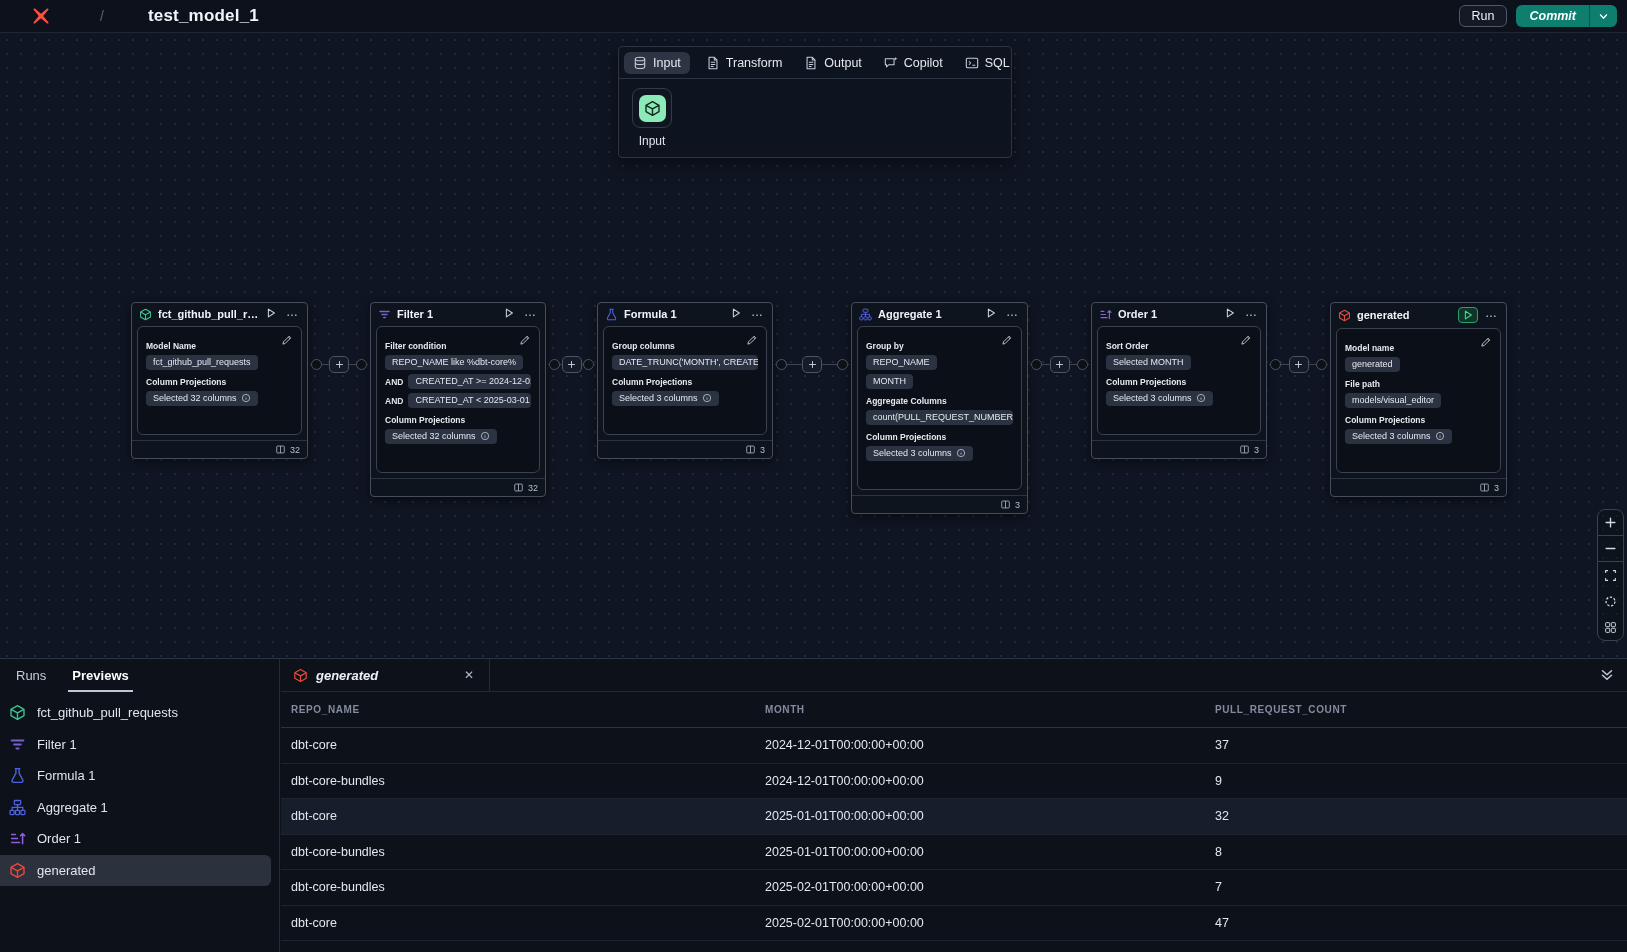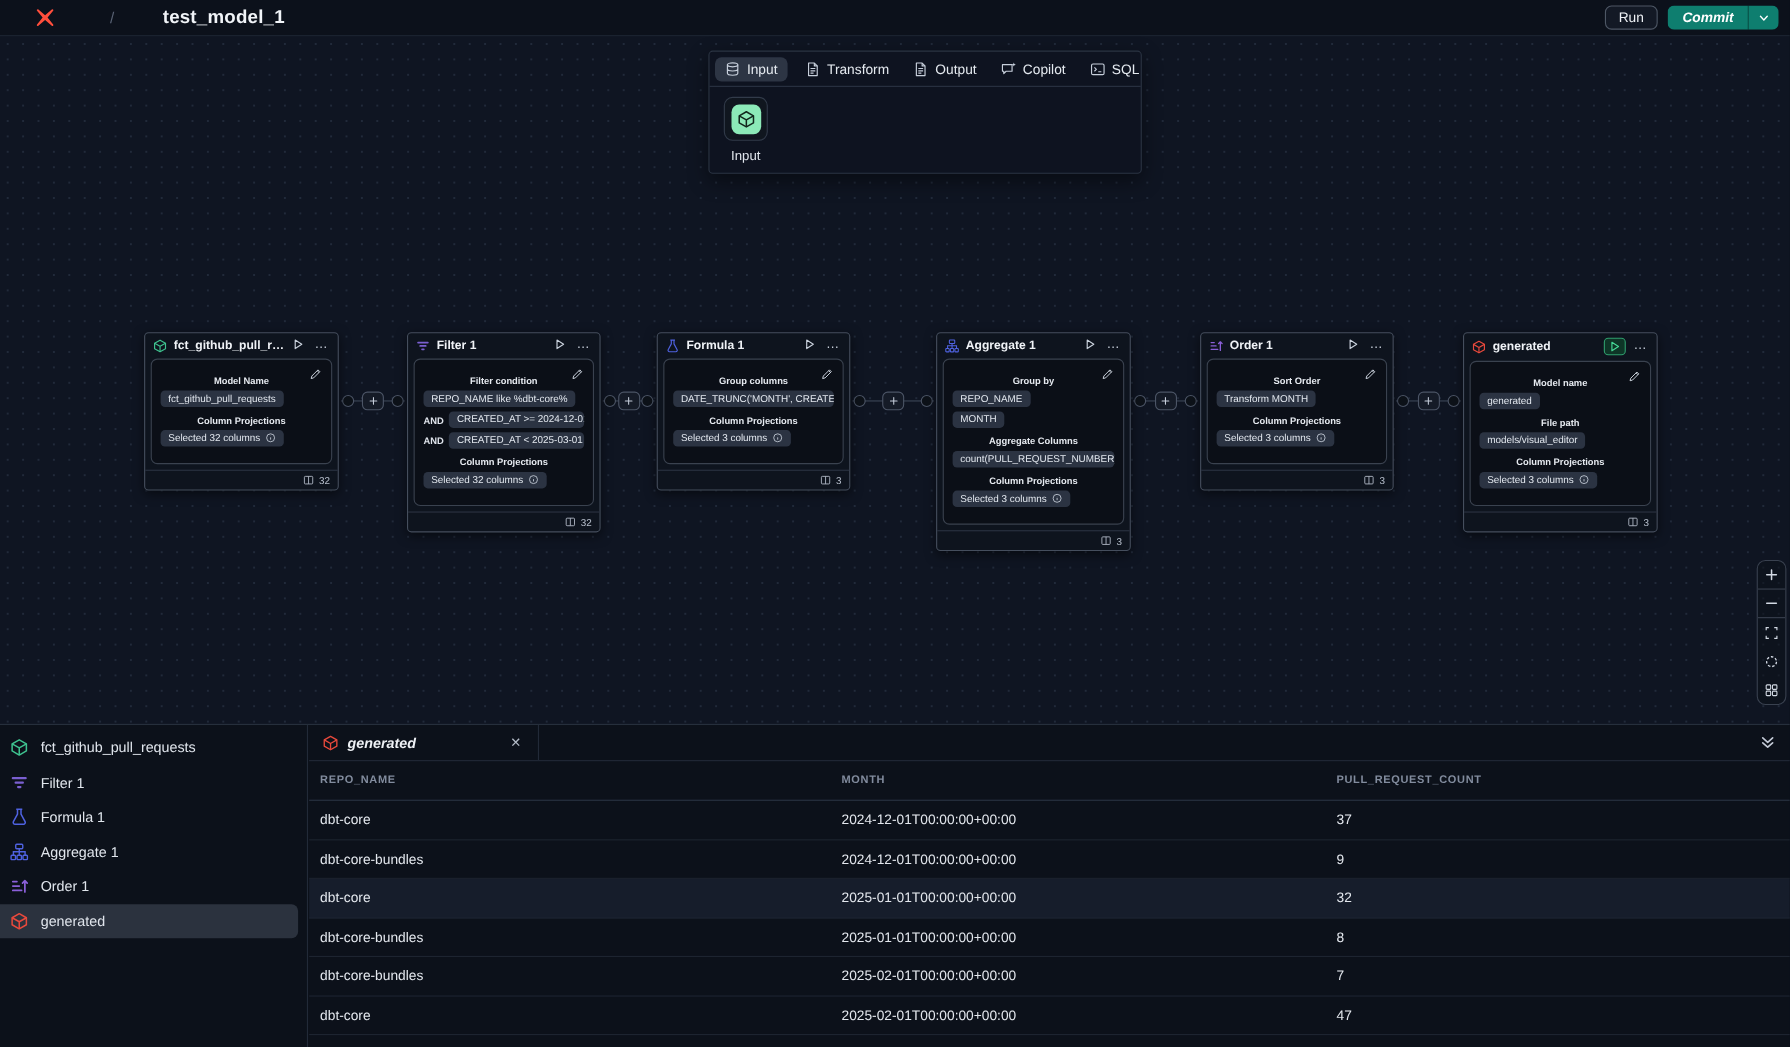--- a/index.html
+++ b/index.html
@@ -21,21 +21,21 @@
   .commit-caret { background:#0e7e6f; border-left:1px solid rgba(0,0,0,.3);
     display:flex; align-items:center; padding:0 8px; }
   .commit-caret .ic { width:11px; height:11px; color:#fff; }
 
   
   .canvas { position:absolute; left:0; top:33px; width:1627px; height:625px; background:#0f1522;
     background-image:radial-gradient(#212a3a 1.1px, transparent 1.25px); background-size:14px 14px; }
 
   
   .palette { position:absolute; left:618px; top:13px; width:394px; background:#0e1320;
-    border:1px solid #2b3443; border-radius:4px; box-shadow:0 6px 18px rgba(0,0,0,.45); z-index:20;margin-left:26px; }
+    border:1px solid #2b3443; border-radius:4px; box-shadow:0 6px 18px rgba(0,0,0,.45); z-index:20; }
   .palette-tabs { display:flex; align-items:stretch; height:32px; border-bottom:1px solid #2b3443; }
   .ptab { display:flex; align-items:center; gap:6px; padding:0 11px; font-size:12.5px;
     color:#e4e9ef; cursor:pointer; white-space:nowrap; }
   .ptab .ic { width:14px; height:14px; color:#c7cfdb; }
   .ptab.active { padding:0 3px; }
   .ptab.active .pill { background:#2d3544; border-radius:6px; display:flex; align-items:center;
     gap:6px; padding:4px 9px; margin:0 2px; }
   .ptab .pill { display:flex; align-items:center; gap:6px; }
   .ptab-div { width:1px; background:#2b3443; }
   .palette-body { height:78px; display:flex; padding:9px 13px; gap:14px; }
@@ -54,21 +54,21 @@
   .node-head .ic { width:13px; height:13px; flex:0 0 auto; }
   .node-title { flex:1; font-size:11px; font-weight:700; color:#f0f3f7; white-space:nowrap;
     overflow:hidden; text-overflow:ellipsis; }
   .node-run { width:14px; height:14px; color:#c9d1dc; cursor:pointer; flex:0 0 auto; }
   .node-run.green { width:20px; height:16px; background:#0e3527; border:1px solid #2f9e6d;
     border-radius:4px; display:flex; align-items:center; justify-content:center; color:#46d997; }
   .node-run.green .ic, .node-run .ic { width:12px; height:12px; display:block; }
   .node-menu { color:#c9d1dc; font-size:12px; letter-spacing:1px; line-height:8px; cursor:pointer;
     padding:0 1px 4px 1px; flex:0 0 auto; }
   .node-card { margin:2px 5px 5px 5px; background:#0b0f17; border:1px solid #3a424f;
-    border-radius:6px; padding:7px 8px 11px 8px; position:relative;text-align:center; }
+    border-radius:6px; padding:7px 8px 24px 8px; position:relative; }
   .node-card .pencil { position:absolute; top:7px; right:8px; width:12px; height:12px;
     color:#ccd3de; cursor:pointer; }
   .sec-label { font-size:8.5px; font-weight:700; color:#e6eaf0; margin:7px 0 4px 0; }
   .sec-label:first-child { margin-top:1px; }
   .chip-row { display:flex; align-items:center; gap:5px; margin-bottom:4px; max-width:100%; }
   .chip-prefix { font-size:8.5px; font-weight:700; color:#dfe4ec; flex:0 0 auto; }
   .chip { background:#2b3342; border-radius:4px; padding:2px 7px 3px 7px; font-size:9px;
     color:#e3e8ef; white-space:nowrap; overflow:hidden; text-overflow:ellipsis; display:flex;
     align-items:center; gap:4px; min-width:0; }
   .chip .ic { width:10px; height:10px; color:#cdd4df; flex:0 0 auto; }
@@ -494,21 +494,21 @@
         <div class="node-card">
           <span class="ic pencil">
             <svg viewBox="0 0 16 16" fill="none" stroke="currentColor" stroke-width="1.2" stroke-linejoin="round">
               <path d="M2.5 13.5l.8-3L10.8 3 13 5.2l-7.5 7.5-3 .8z"></path>
               <path d="M9.8 4l2.2 2.2"></path>
             </svg>
           </span>
           <div class="sec-label">Sort Order</div>
           <div class="chip-row">
             <span class="chip">
-              <span class="chip-text">Transform MONTH</span>
+              <span class="chip-text">Selected MONTH</span>
             </span>
           </div>
           <div class="sec-label">Column Projections</div>
           <div class="chip-row">
             <span class="chip">
               <span class="chip-text">Selected 3 columns</span>
               <span class="ic">
                 <svg viewBox="0 0 16 16" fill="none" stroke="currentColor" stroke-width="1.2">
                   <circle cx="8" cy="8" r="5.8"></circle>
                   <path d="M8 7.3v3.4M8 5v.3"></path>
@@ -686,20 +686,24 @@
             <rect x="2" y="9" width="5" height="5" rx="1"></rect>
             <rect x="9" y="9" width="5" height="5" rx="1"></rect>
           </svg>
         </span>
       </div>
     </div>
 </div>
 
 <div class="bottom">
   <div class="sidebar">
+    <div class="side-tabs">
+      <span class="stab">Runs</span>
+      <span class="stab active">Previews</span>
+    </div>
     <div class="side-list" id="side-list">
         <div class="side-item">
           <span class="ic">
             <svg viewBox="0 0 16 16" fill="none" stroke="#3ec28f" stroke-width="1.3" stroke-linejoin="round">
               <path d="M8 1.5 14.1 5v6L8 14.5 1.9 11V5z"></path>
               <path d="M1.9 5 8 8.4 14.1 5M8 8.4v6.1"></path>
             </svg>
           </span>
           <span>fct_github_pull_requests</span>
         </div>

